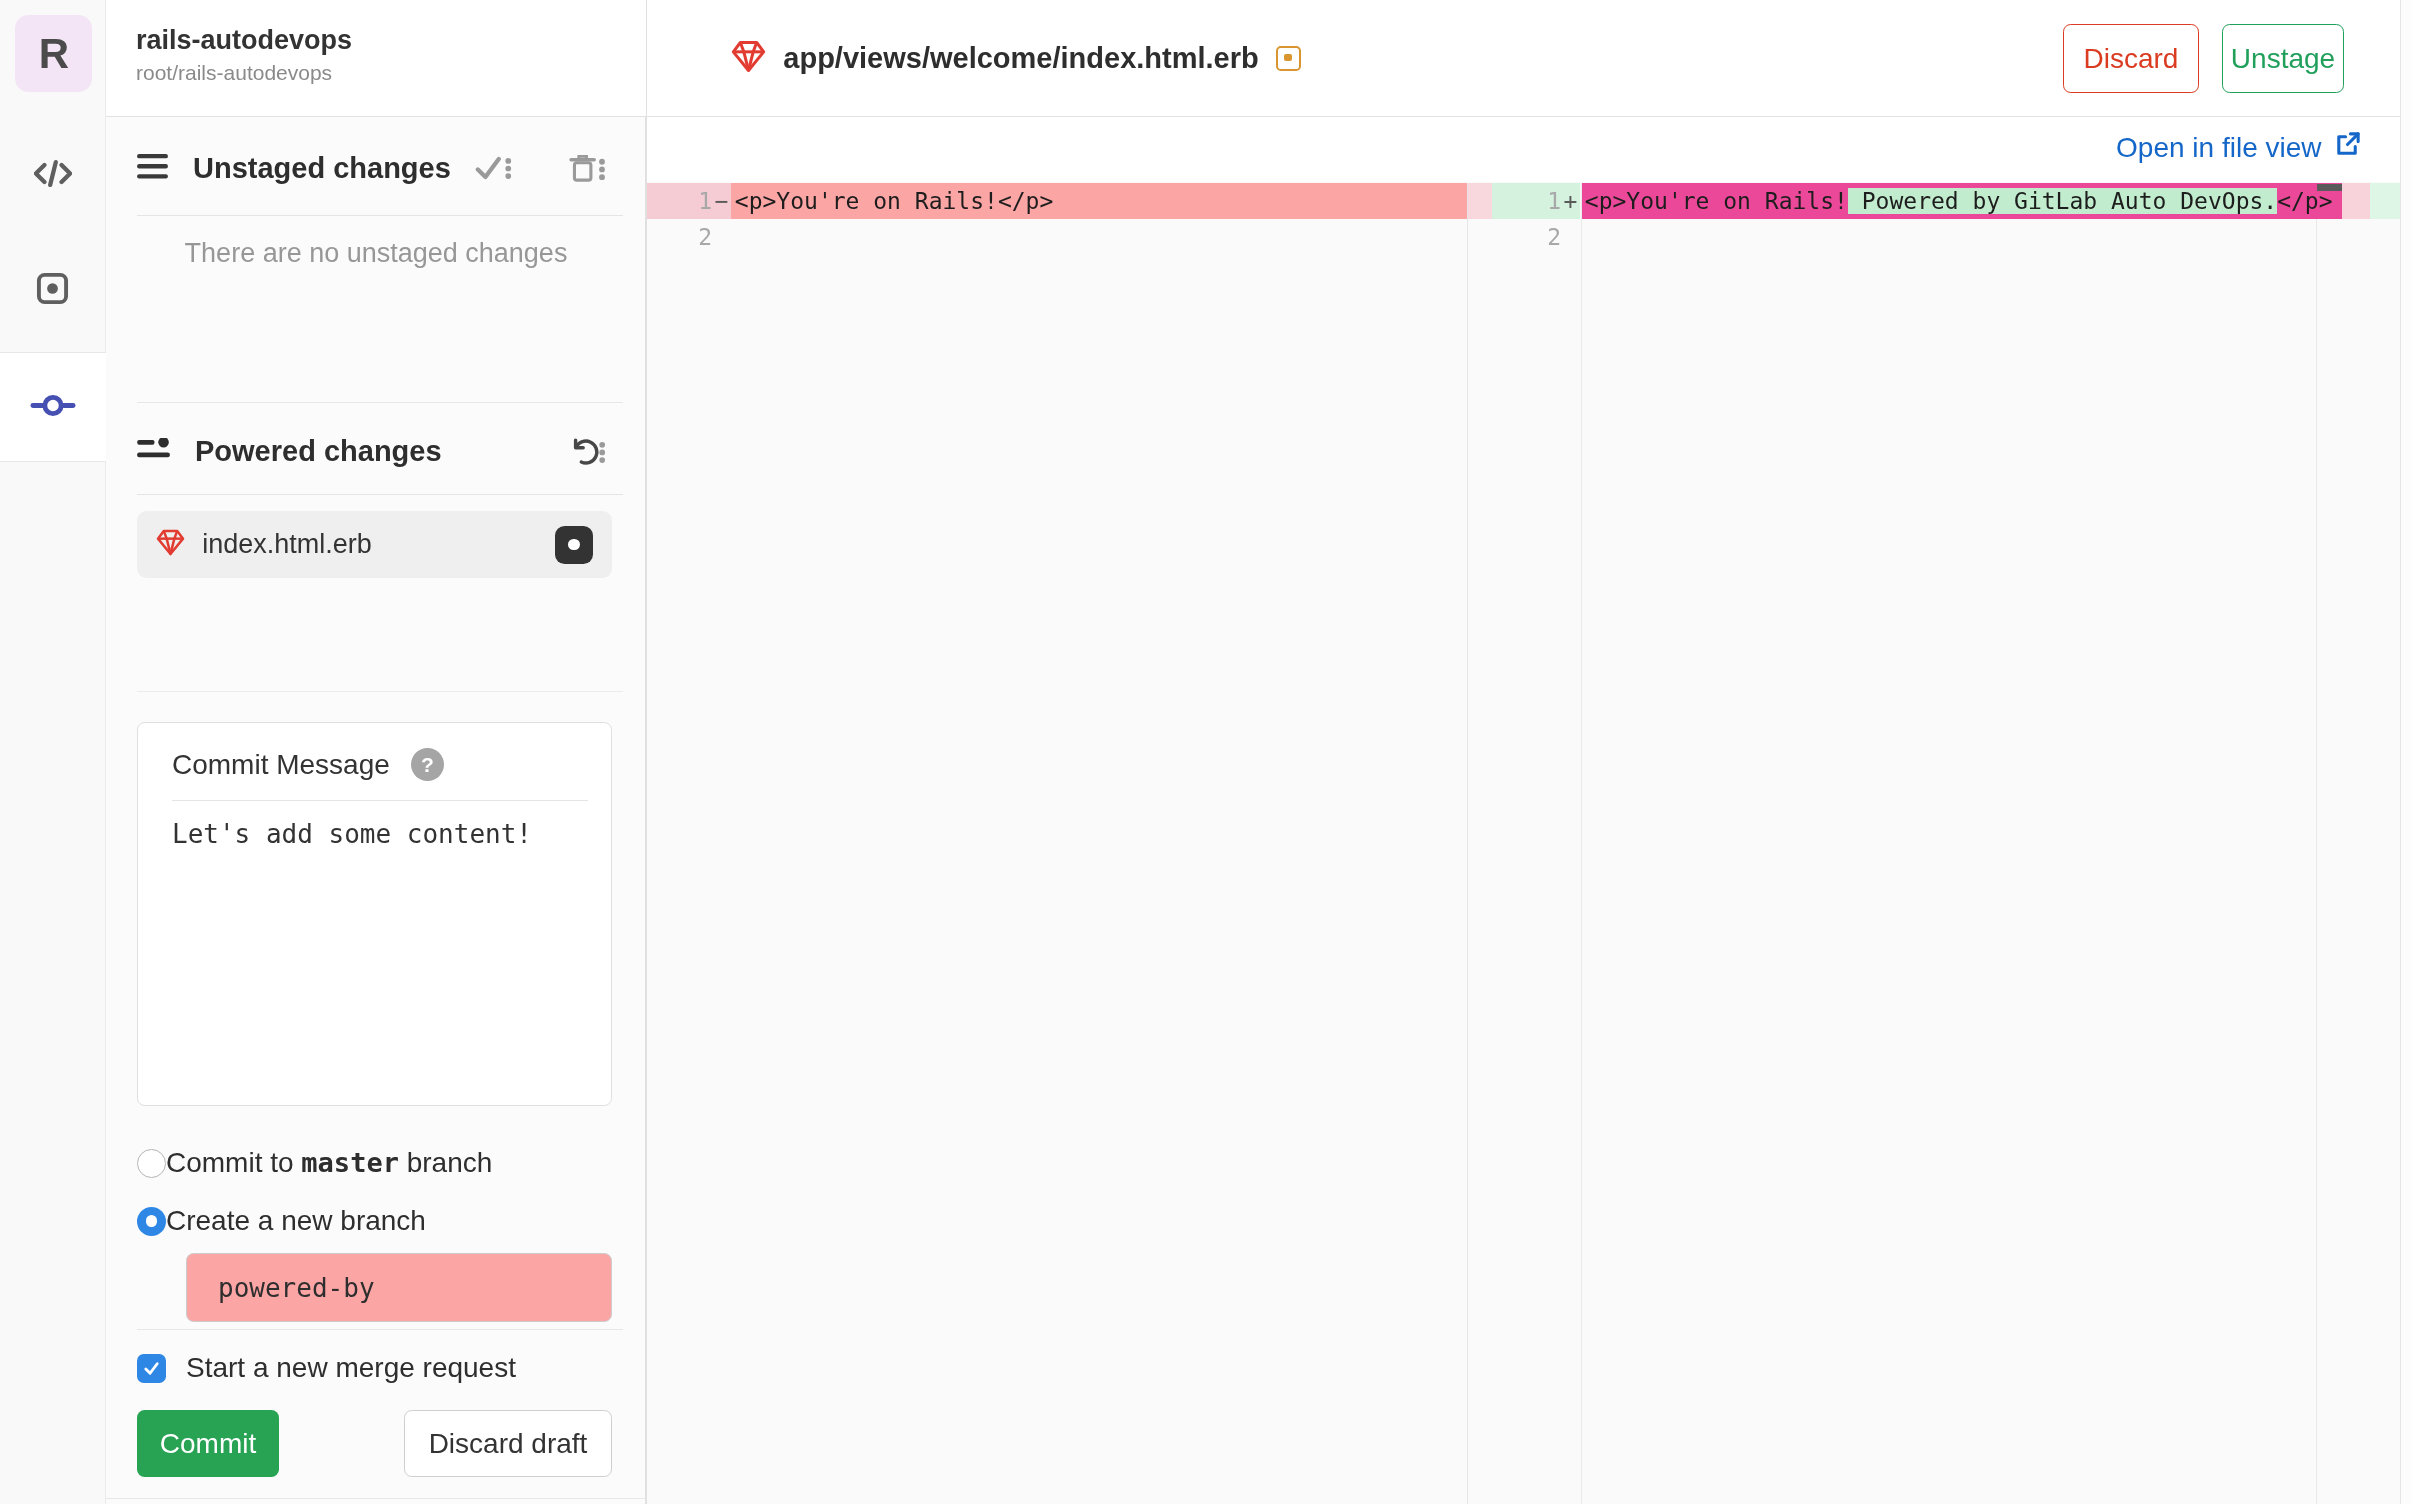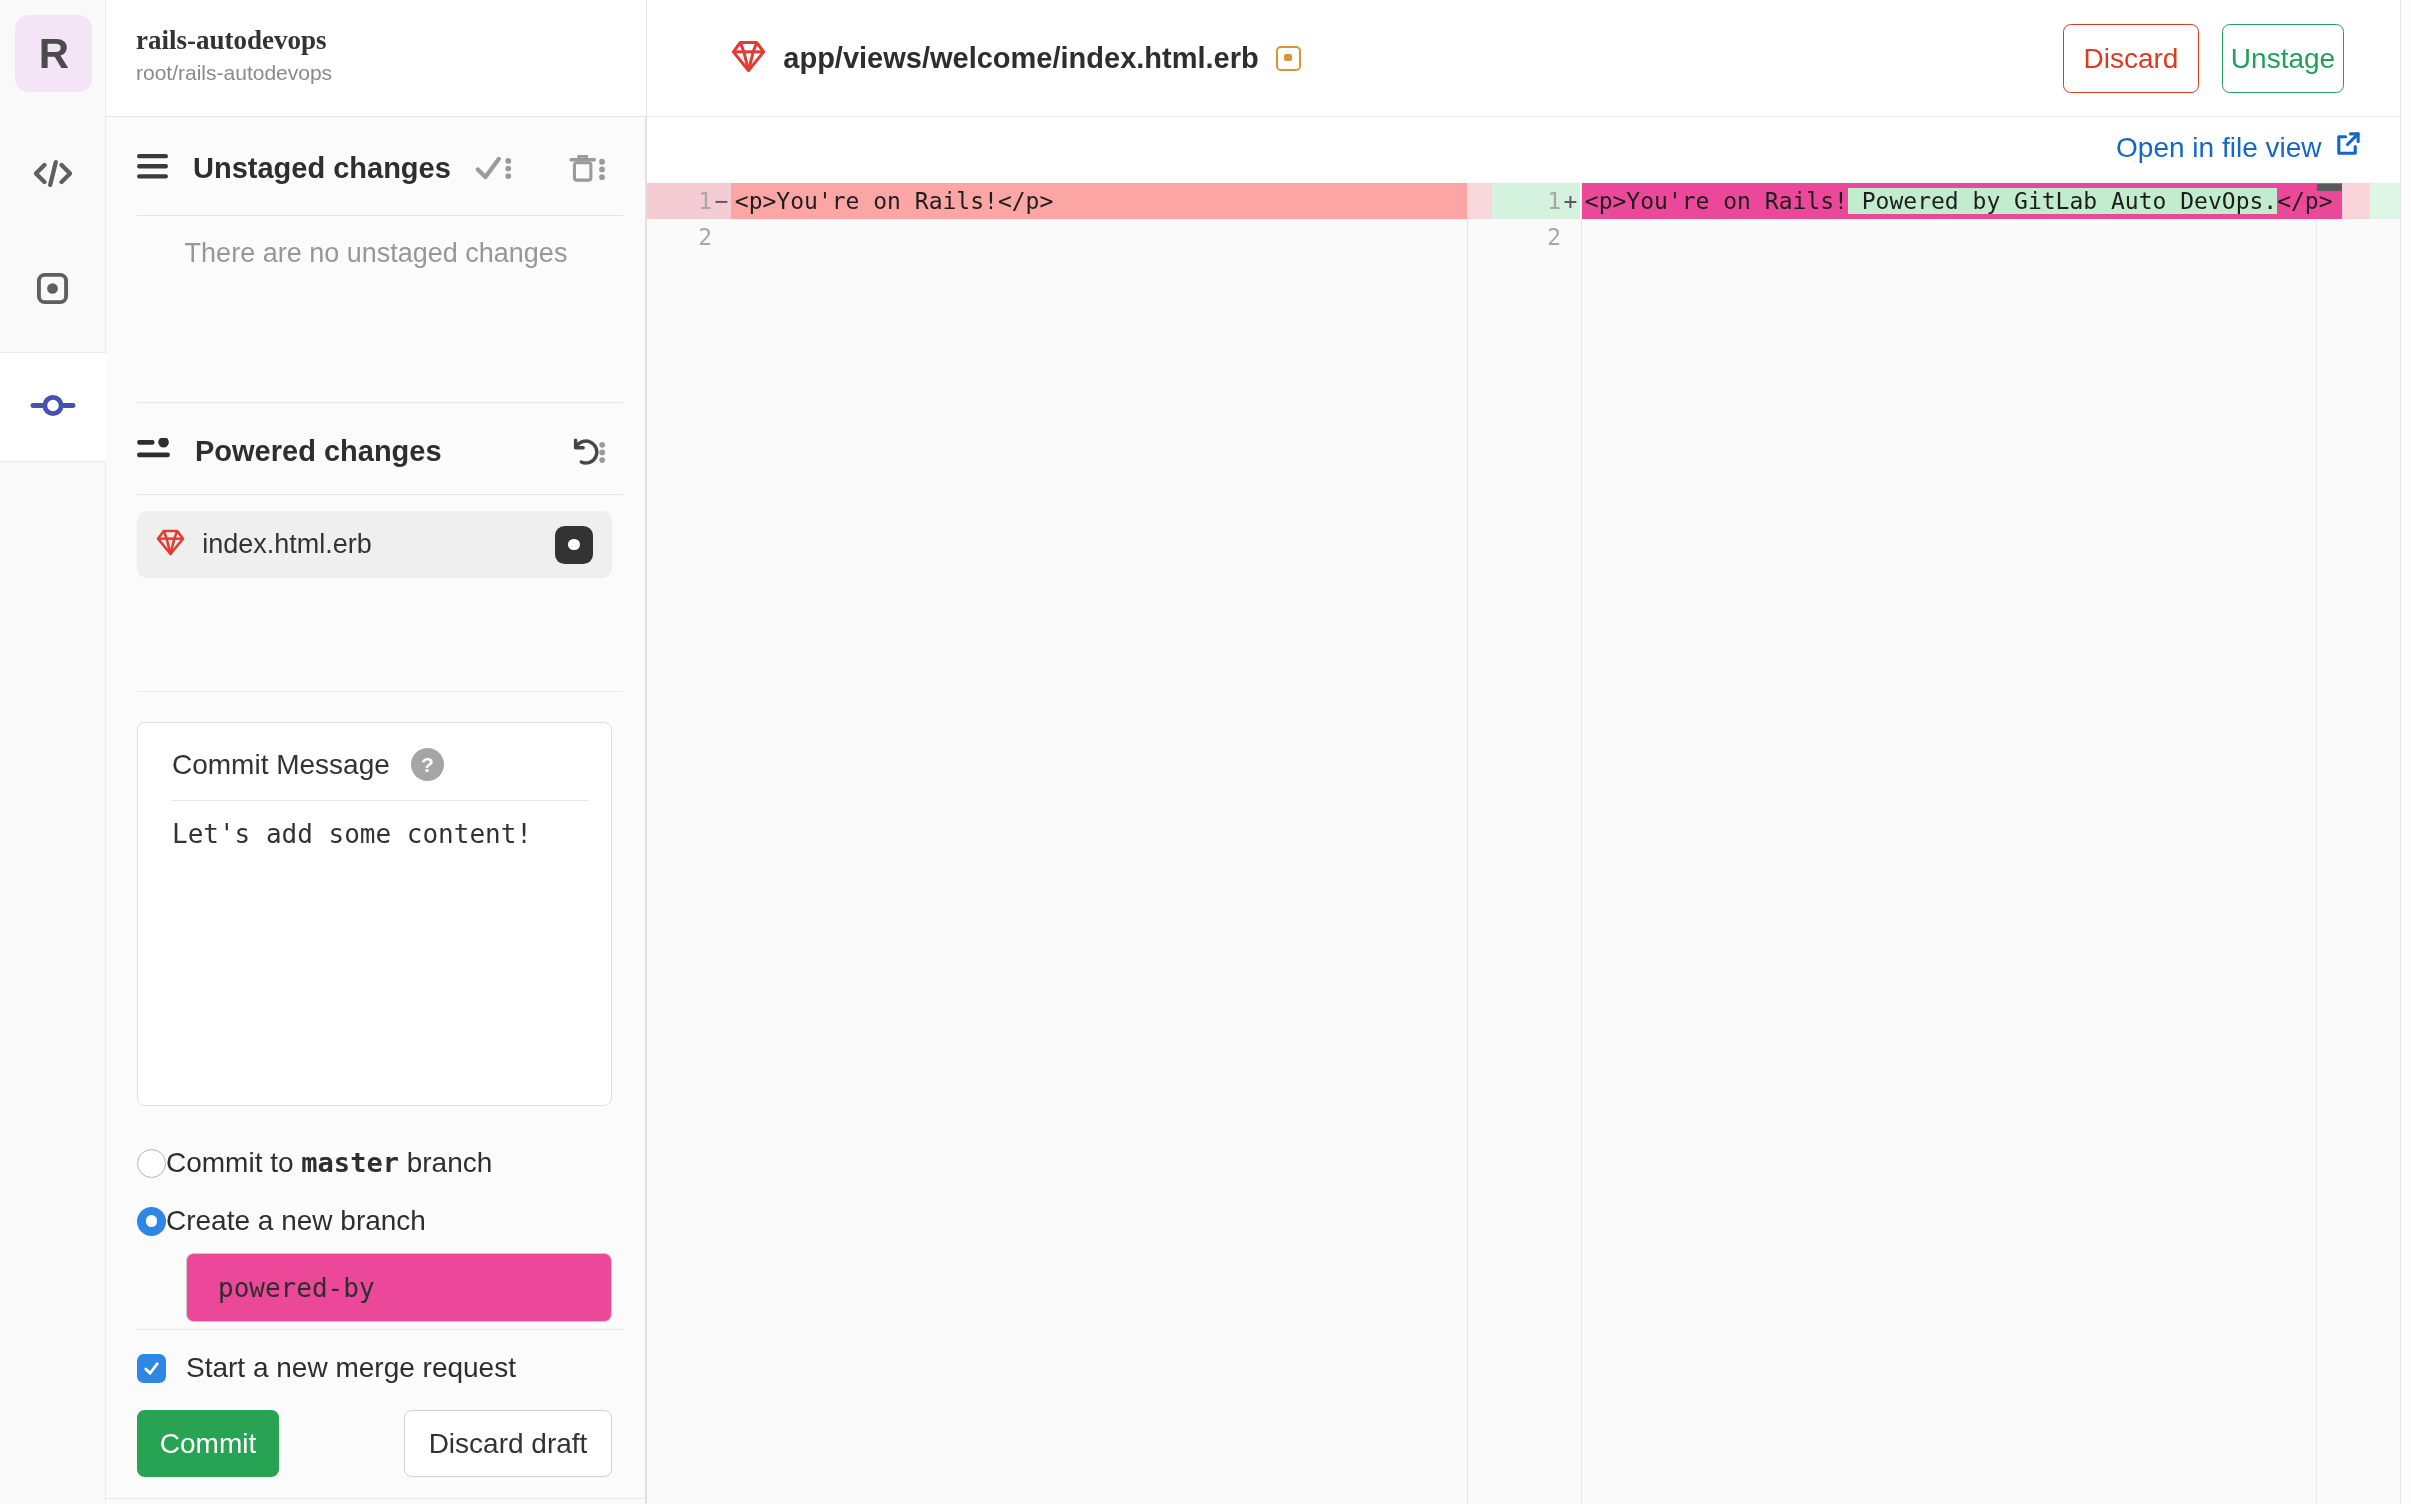--- a/index.html
+++ b/index.html
@@ -10,21 +10,21 @@
 
   
   .rail { left:0; top:0; width:106px; height:1504px; background:#f9f9f9; border-right:1px solid #ebebeb; }
   .avatar { left:15.4px; top:15.4px; width:77px; height:77px; background:#f4e5f6; border-radius:13.4px;
             display:flex; align-items:center; justify-content:center; font-size:42px; font-weight:bold; color:#4b4b4b; }
   .rail-item { left:0; width:105px; height:96px; display:flex; align-items:center; justify-content:center; color:#5f5f5f; }
   .rail-item.active { background:#fff; width:106px; border-top:1px solid #e8e8e8; border-bottom:1px solid #e8e8e8; color:#4650b2; z-index:3; }
 
   
   .side-header { left:106px; top:0; width:540px; height:117px; background:#fff; }
-  .proj-name { left:30px; top:25px; font-size:27px; font-weight:600; color:#333;font-family:Liberation Serif, serif; }
+  .proj-name { left:30px; top:25px; font-size:27px; font-weight:600; color:#333; }
   .proj-ns { left:30px; top:61px; font-size:21px; color:#8a8a8a; }
   .top-border { left:106px; top:116px; width:2294px; height:1px; background:#e3e3e3; z-index:2; }
 
   .editor-header { left:646px; top:0; width:1754px; height:116px; background:#fff; }
   .file-title { left:85px; top:40px; display:flex; align-items:center; gap:17.3px; }
   .file-path { font-size:29px; font-weight:600; color:#2e2e2e; }
   .chg-badge { width:25px; height:25px; border:2.9px solid #d99530; border-radius:4.8px; position:relative; }
   .chg-badge i { position:absolute; left:5.8px; top:5.8px; width:7.7px; height:7.7px; background:#d99530; border-radius:1.9px; }
   .btn { display:flex; align-items:center; justify-content:center; border-radius:7.7px; font-size:28px; background:#fff; cursor:default; }
   .btn-discard { left:1417px; top:24px; width:136px; height:69px; border:1.9px solid #db3b21; color:#db3b21; }
@@ -49,21 +49,21 @@
   .help-icon { width:33px; height:33px; border-radius:50%; background:#a5a5a5; color:#fff; font-size:21px; font-weight:bold;
                display:flex; align-items:center; justify-content:center; }
   .cm-divider { left:34px; top:77px; width:416px; height:1px; background:#e5e5e5; }
   .cm-text { left:34px; top:96px; font-size:26px; color:#333; }
 
   .radio-row { left:31px; display:flex; align-items:center; font-size:28px; color:#2e2e2e; }
   .radio { width:29px; height:29px; border-radius:50%; background:#fff; border:1.9px solid #b5b5b5; flex:none; }
   .radio.on { background:#2e87e5; border:none; position:relative; }
   .radio.on i { position:absolute; left:8.6px; top:8.6px; width:11.5px; height:11.5px; border-radius:50%; background:#fff; }
   .branch-mono { font-family:"DejaVu Sans Mono", monospace; font-weight:bold; font-size:27px; }
-  .branch-input { left:80px; top:1136px; width:426px; height:69px; background:#ec4899; border:1px solid #ccc; border-radius:7.7px;
+  .branch-input { left:80px; top:1136px; width:426px; height:69px; background:#fca5a5; border:1px solid #ccc; border-radius:7.7px;
                   display:flex; align-items:center; padding-left:31px; font-size:26px; color:#2e2e2e; }
   .check-row { left:31px; top:1235px; display:flex; align-items:center; gap:20px; font-size:28px; color:#2e2e2e; }
   .checkbox { width:29px; height:29px; border-radius:6.7px; background:#2e87e5; display:flex; align-items:center; justify-content:center; flex:none; }
   .btn-commit { left:31px; top:1293px; width:142px; height:67px; background:#27a353; color:#fff; border:none; }
   .btn-draft { left:298px; top:1293px; width:208px; height:67px; border:1px solid #cfcfcf; color:#333; }
   .panel-bottom { left:0; top:1381px; width:540px; height:1px; background:#e8e8e8; }
 
   
   .sub-header { left:646px; top:117px; width:1754px; height:65px; background:#fff; }
   .open-link { right:38px; top:13.4px; display:flex; align-items:center; gap:11.5px; font-size:28px; color:#1467c8; }

